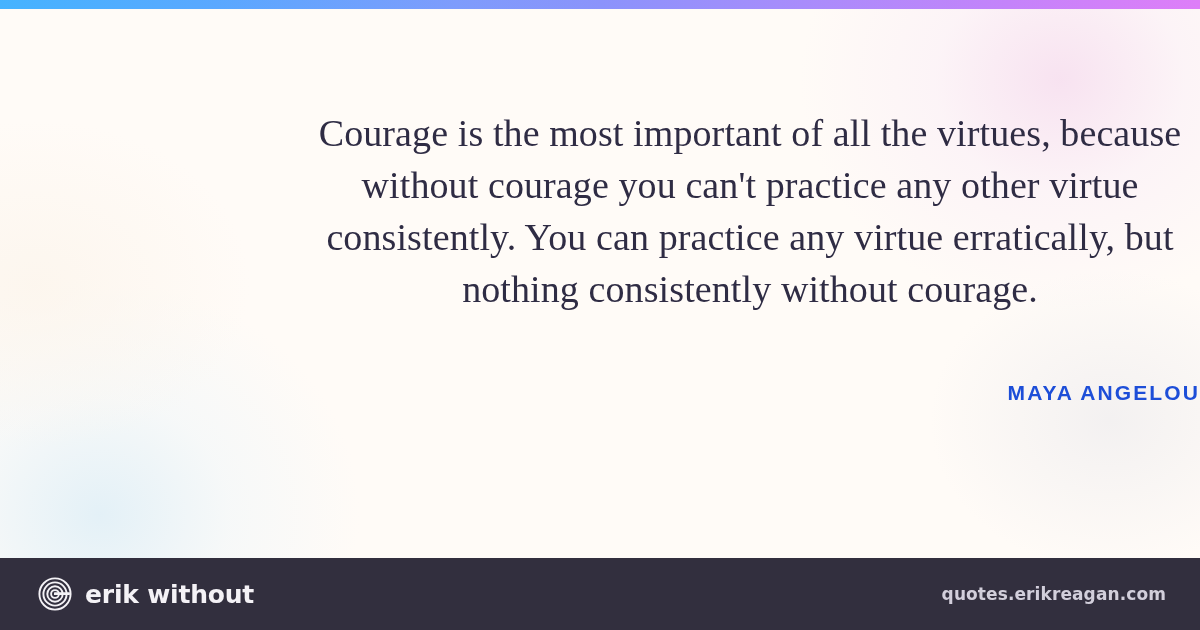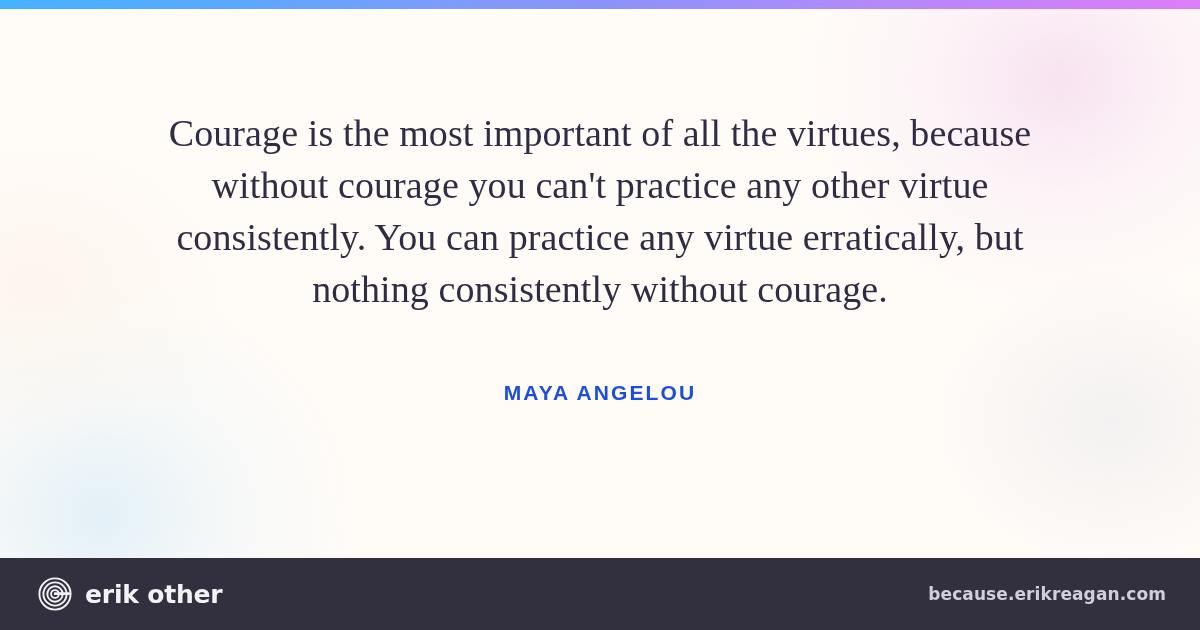--- a/index.html
+++ b/index.html
@@ -70,21 +70,21 @@
       #de7ef8 100%);
   }
 
   
   .stage {
     position:relative;
     z-index:2;
     flex:1 1 auto;
     display:flex;
     flex-direction:column;
-    align-items:center;
+    align-items:flex-end;
     padding-top:98px;
   }
 
   .quote {
     font-family:"Liberation Serif", "DejaVu Serif", serif;
     font-size:38px;
     line-height:52px;
     color:#2f2c44;
     text-align:center;
     width:900px;
@@ -161,19 +161,19 @@
     <div class="brand">
       <svg class="brand-mark" viewBox="0 0 34 34" aria-hidden="true">
         <circle cx="17" cy="17" r="15.6" fill="none" stroke="#f4f2f6" stroke-width="1.9"></circle>
         <circle cx="17" cy="17" r="11.6" fill="none" stroke="#f4f2f6" stroke-width="1.9"></circle>
         <circle cx="17" cy="17" r="7.7" fill="none" stroke="#f4f2f6" stroke-width="1.9"></circle>
         <circle cx="17" cy="17" r="3.9" fill="none" stroke="#f4f2f6" stroke-width="1.9"></circle>
         <rect x="16" y="15.4" width="15.6" height="2.6" fill="#f4f2f6"></rect>
         <rect x="16" y="15.4" width="15.6" height="2.6" fill="#322f3e" opacity="0"></rect>
         <rect x="17" y="15.6" width="14.8" height="2.2" fill="#f4f2f6"></rect>
       </svg>
-      <span class="brand-name">erik other</span>
+      <span class="brand-name">erik without</span>
     </div>
 
-    <span class="site-url">because.erikreagan.com</span>
+    <span class="site-url">quotes.erikreagan.com</span>
 
   </div>
 </div>
 
 </body></html>

